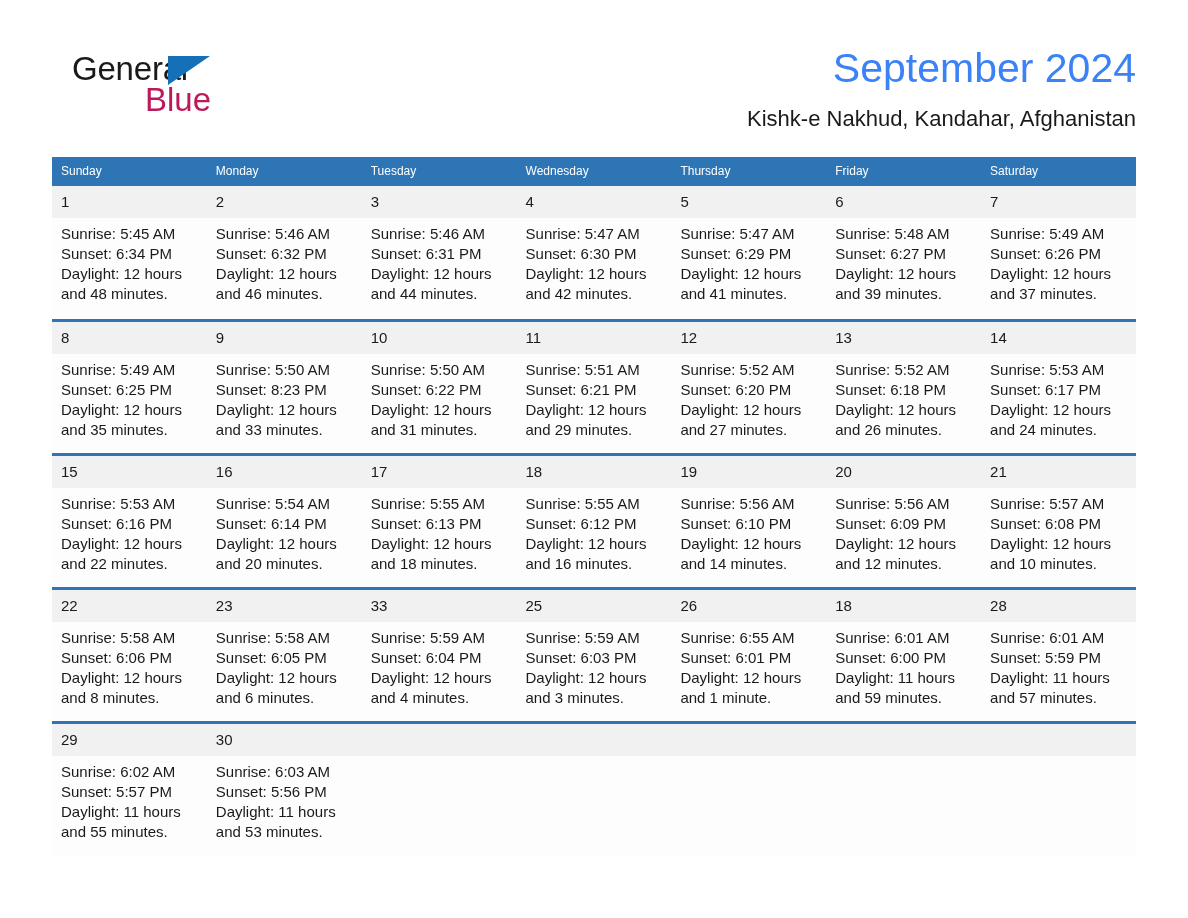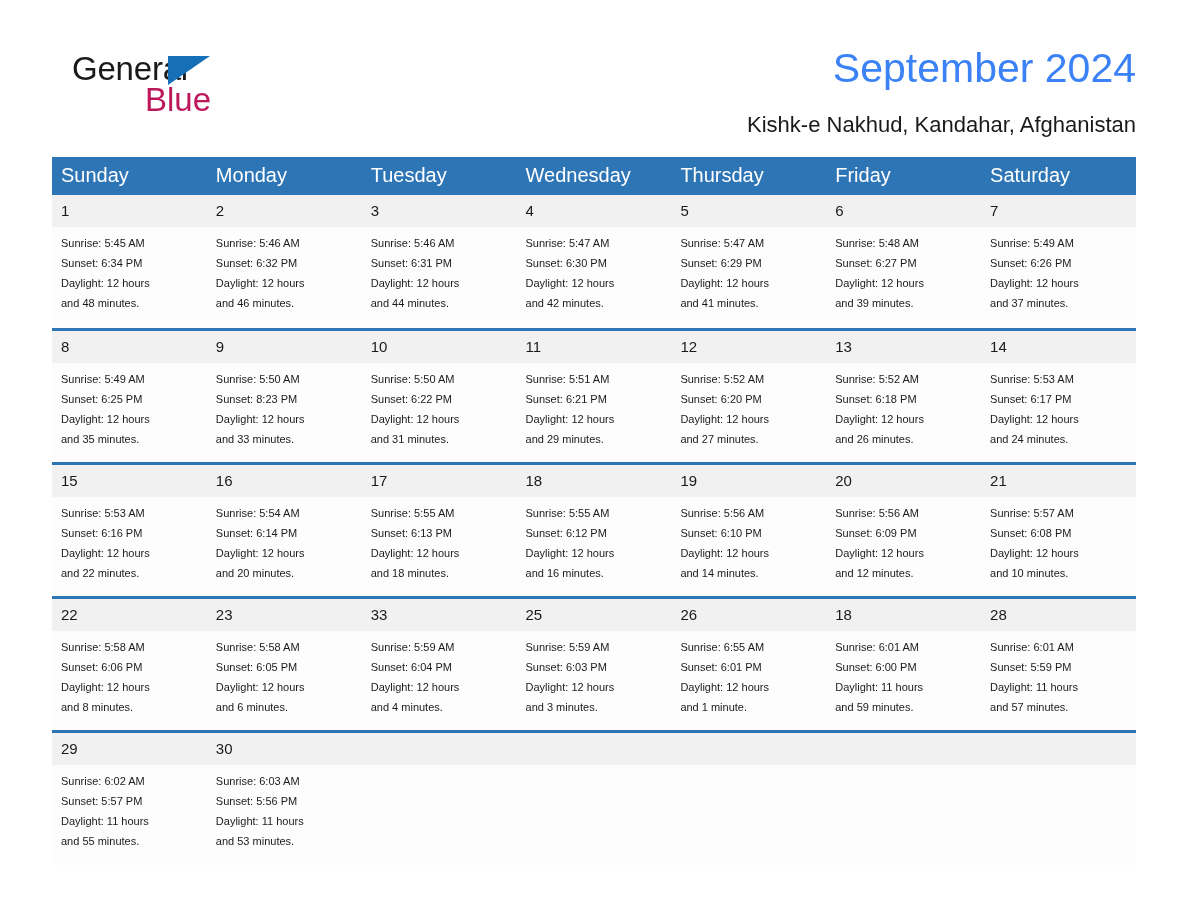--- a/index.html
+++ b/index.html
@@ -71,21 +71,21 @@
     text-align: right;
   }
   .cal-title {
     font-size: 41px;
     line-height: 48px;
     font-weight: 400;
     color: #3b82f6;
     white-space: nowrap;
   }
   .cal-subtitle {
-    margin-top: 20px;
+    margin-top: 14px;
     font-size: 22px;
     line-height: 26px;
     font-weight: 400;
     color: #1a1a1a;
     white-space: nowrap;
   }
 
   
   .cal-wrap {
     position: absolute;
@@ -94,21 +94,21 @@
     width: 1084px;
   }
   table.cal {
     width: 1084px;
     border-collapse: collapse;
     table-layout: fixed;
   }
   table.cal th {
     background: #2e75b6;
     color: #ffffff;
-    font-size: 20px;
+    font-size: 12px;
     font-weight: 400;
     text-align: left;
     padding: 7px 0 8px 9px;
     height: 18px;
     box-sizing: border-box;
   }
   td.daycell {
     vertical-align: top;
     padding: 0;
     background: #fdfdfd;
@@ -126,21 +126,21 @@
     color: #1a1a1a;
     padding: 7px 0 8px 9px;
     height: 17px;
     box-sizing: content-box;
   }
   .daynum.empty {
     color: transparent;
   }
   .info {
     padding: 6px 10px 0 9px;
-    font-size: 11px;
+    font-size: 15px;
     line-height: 20px;
     color: #1a1a1a;
   }
   .info div {
     white-space: nowrap;
   }
 </style>
 </head>
 <body>
 

